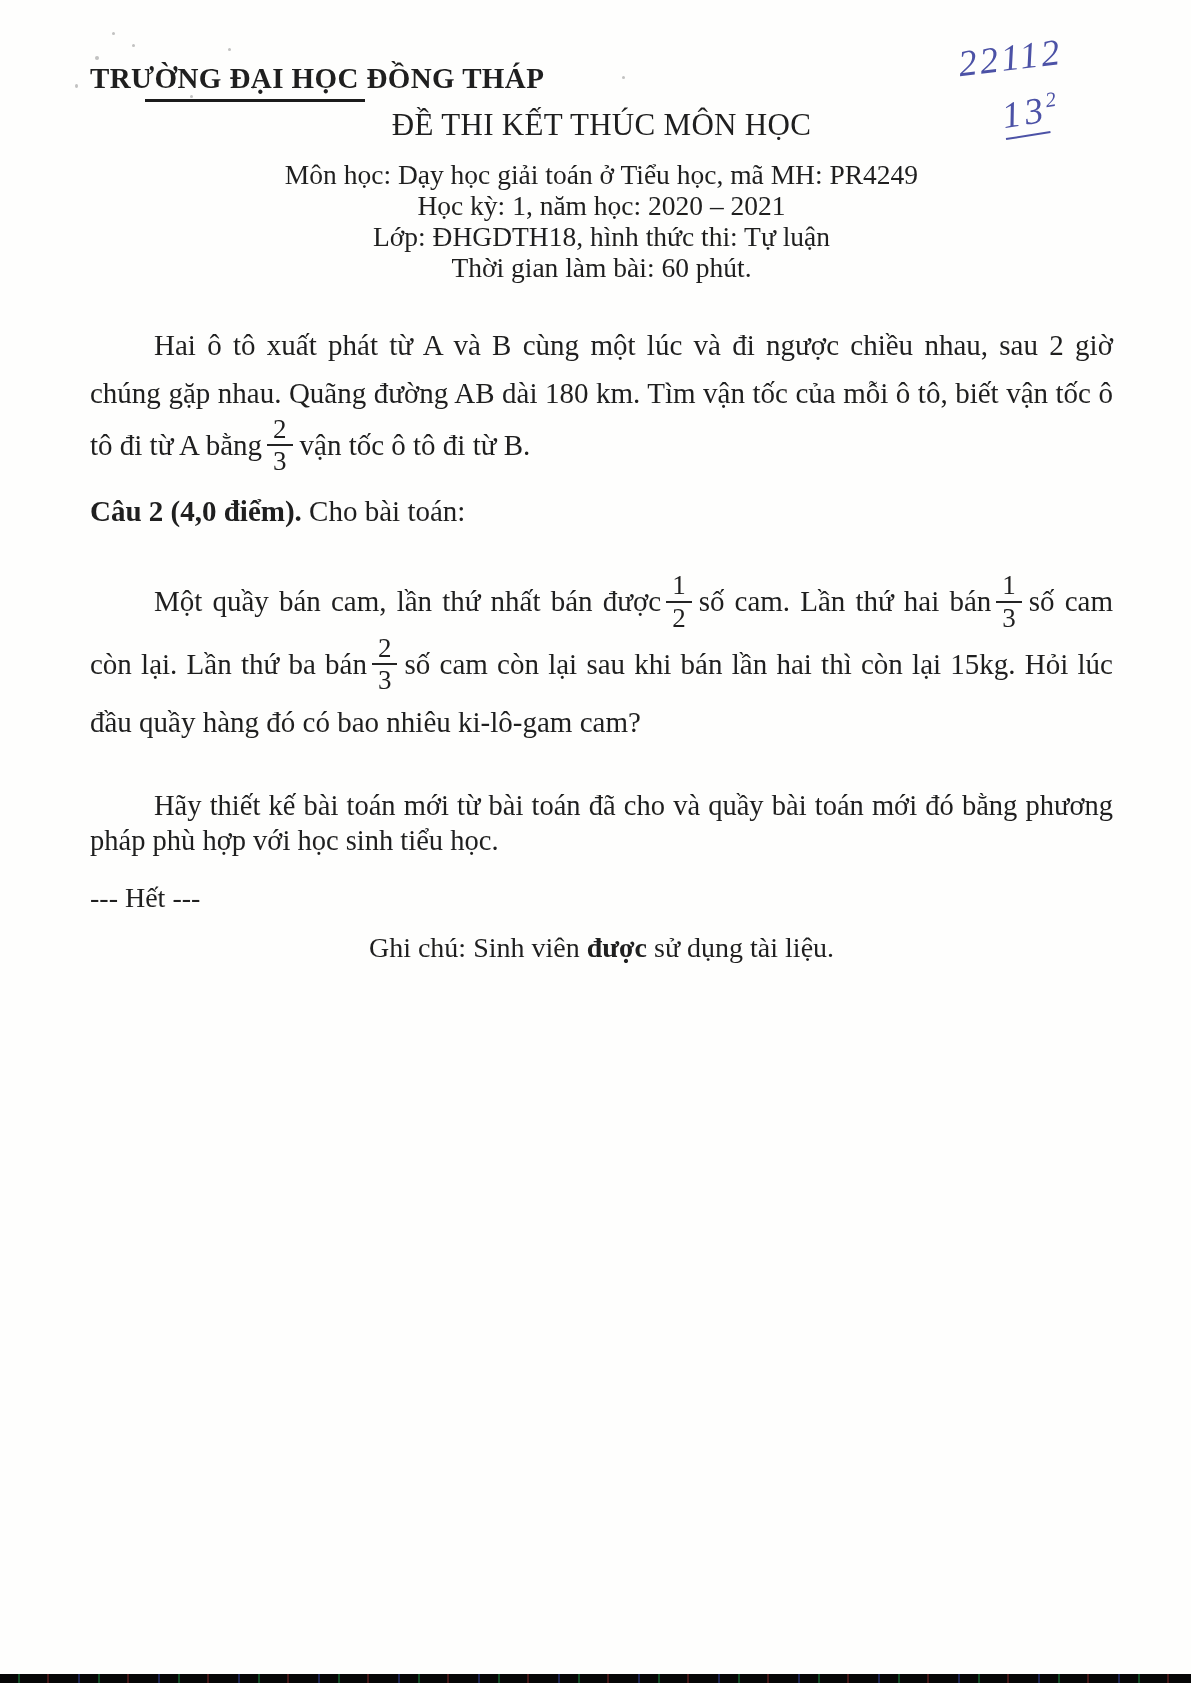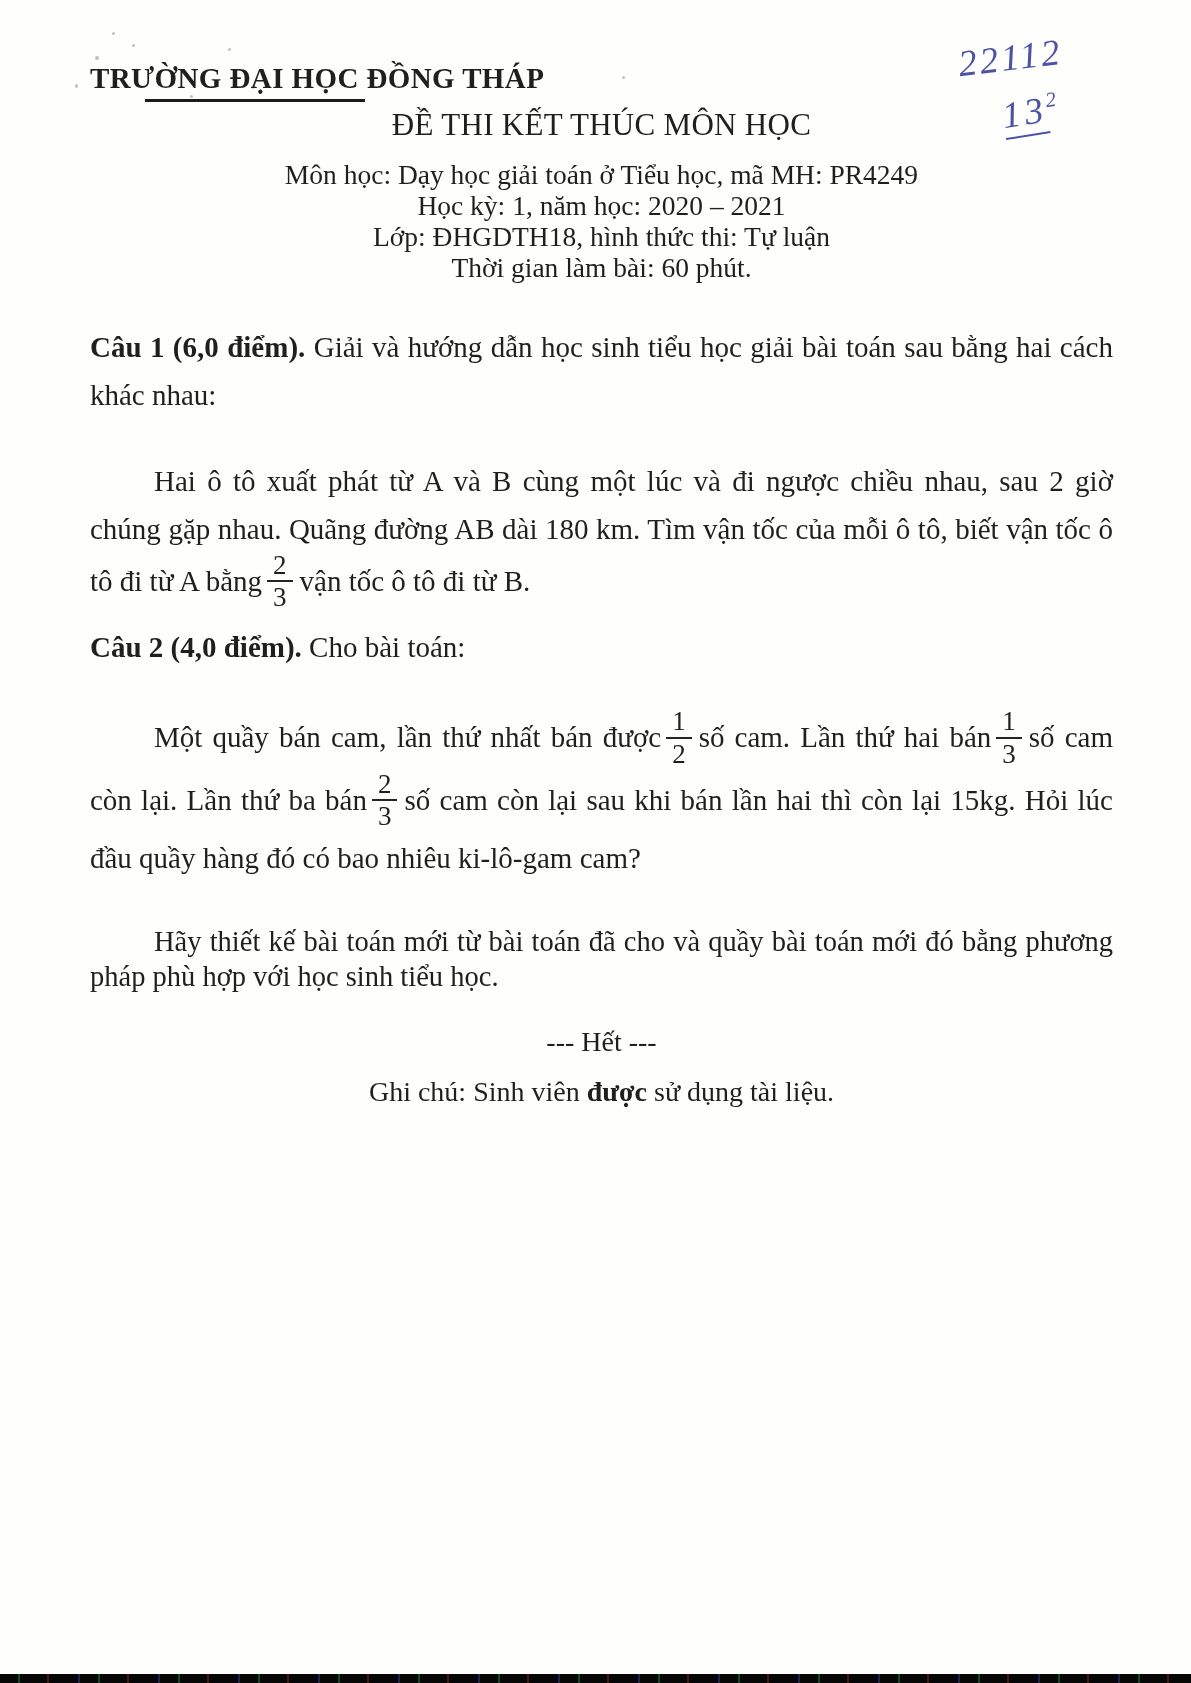--- a/index.html
+++ b/index.html
@@ -30,21 +30,21 @@
     margin-top:12px; letter-spacing:0.3px;
   }
   .meta { text-align:center; font-size:27.5px; line-height:31px; margin-top:16px; }
   
   .para { font-size:29px; line-height:48px; text-align:justify; margin:0; }
   .qlabel { font-weight:bold; }
   .q1head { margin-top:40px; }
   .q2head { margin-top:8px; }
   .indent { text-indent:64px;margin-top:38px; }
   .task { margin-top:42px; font-size:28.5px; line-height:35px; text-indent:64px; }
-  .end-mark { text-align:center; font-size:28px; margin-top:32px; }
+  .end-mark { text-align:left; font-size:28px; margin-top:24px; }
   .note { text-align:center; font-size:28px; margin-top:18px; }
   .note b { font-weight:bold; }
   
   .frac {
     display:inline-block; vertical-align:middle; text-align:center;
     line-height:1.12; margin:0 7px 0 5px; text-indent:0;
     transform:translateY(-3px);
   }
   .frac .num, .frac .den { display:block; font-size:27px; padding:0 6px; }
   .frac .den { border-top:2px solid #242424; }
@@ -106,21 +106,20 @@
 
     
     <div class="meta">
       <div>Môn học: Dạy học giải toán ở Tiểu học, mã MH: PR4249</div>
       <div>Học kỳ: 1, năm học: 2020 – 2021</div>
       <div>Lớp: ĐHGDTH18, hình thức thi: Tự luận</div>
       <div>Thời gian làm bài: 60 phút.</div>
     </div>
 
     
-    <p class="para q1head"><b class="qlabel">Câu 1 (6,0 điểm).</b><span> Giải và hướng dẫn học sinh tiểu học giải bài toán sau bằng hai cách khác nhau:</span></p>
 
     <p class="para indent"><span>Hai ô tô xuất phát từ A và B cùng một lúc và đi ngược chiều nhau, sau 2 giờ chúng gặp nhau. Quãng đường AB dài 180 km. Tìm vận tốc của mỗi ô tô, biết vận tốc ô tô đi từ A bằng</span><span class="frac"><span class="num">2</span><span class="den">3</span></span><span>vận tốc ô tô đi từ B.</span></p>
 
     
     <p class="para q2head"><b class="qlabel">Câu 2 (4,0 điểm).</b><span> Cho bài toán:</span></p>
 
     <p class="para indent"><span>Một quầy bán cam, lần thứ nhất bán được</span><span class="frac"><span class="num">1</span><span class="den">2</span></span><span>số cam. Lần thứ hai bán</span><span class="frac"><span class="num">1</span><span class="den">3</span></span><span>số cam còn lại. Lần thứ ba bán</span><span class="frac"><span class="num">2</span><span class="den">3</span></span><span>số cam còn lại sau khi bán lần hai thì còn lại 15kg. Hỏi lúc đầu quầy hàng đó có bao nhiêu ki-lô-gam cam?</span></p>
 
     <p class="para task">Hãy thiết kế bài toán mới từ bài toán đã cho và quầy bài toán mới đó bằng phương pháp phù hợp với học sinh tiểu học.</p>
 

